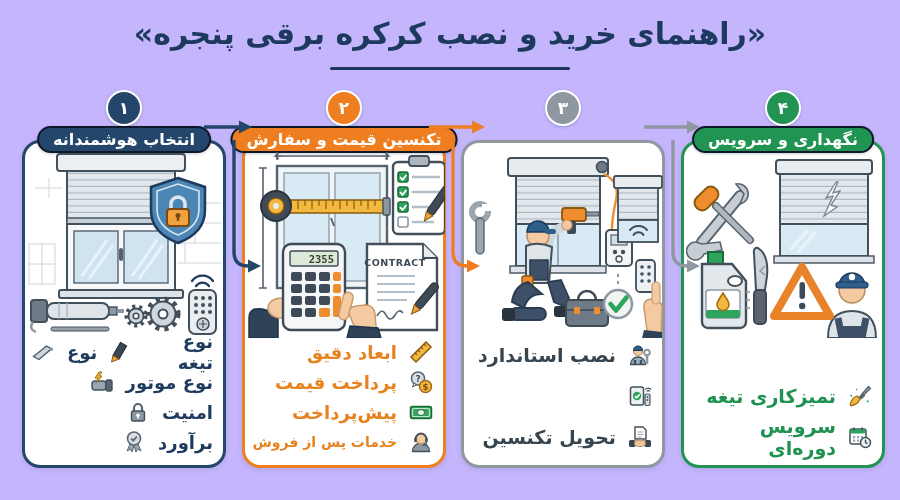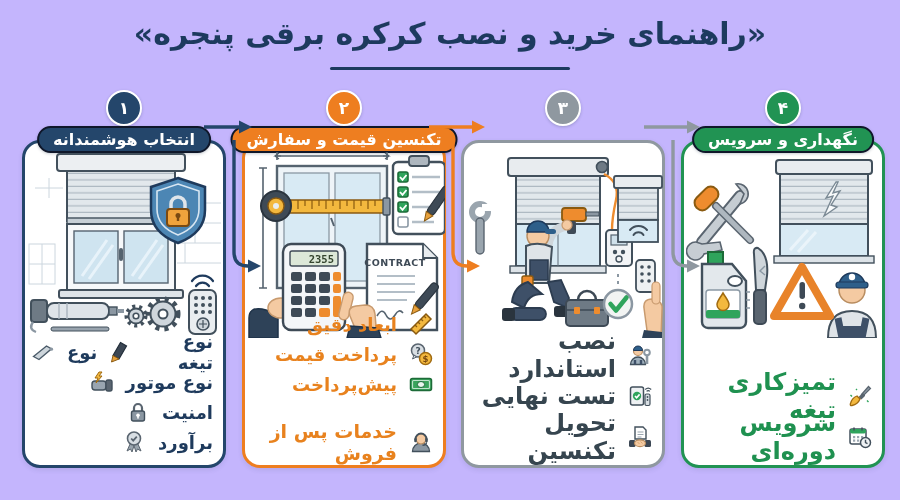--- a/index.html
+++ b/index.html
@@ -24,22 +24,22 @@
         background:var(--c);border:2px solid #0f172a;border-radius:17px;padding:2px 14px;
         color:#fff;font-weight:bold;font-size:16px;white-space:nowrap;direction:rtl;
         box-shadow:0 1px 3px rgba(30,50,70,.25);}
   .illus{position:absolute;top:5px;left:2px;}
 
   
   .rows{position:absolute;left:6px;right:8px;bottom:8px;margin:0;padding:0;list-style:none;
         direction:rtl;color:var(--t,#1e3a5c);}
   .rows li{display:flex;align-items:center;justify-content:flex-start;gap:10px;
            height:30px;font-weight:bold;font-size:18px;padding-right:2px;}
-  .rows3 li{height:41px;font-size:24px;}
-  .rows li.small{font-size:19px;margin-top:28px;}
+  .rows3 li{height:41px;font-size:19px;}
+  .rows li.small{font-size:14px;}
   .item{display:flex;align-items:center;gap:12px;}
   .icons-right .item{flex-direction:row-reverse;align-items:center;}
   .ic{width:24px;height:24px;flex:0 0 auto;}
 
   
   .conn{position:absolute;color:#24466b;}
   .conn svg{display:block;overflow:visible;}
 </style>
 </head>
 <body>
@@ -453,21 +453,20 @@
         <li>
           <span class="item">
             <span class="lbl">نصب استاندارد</span>
             <svg class="ic" viewBox="0 0 24 24">
               <use href="#technician-icon"></use>
             </svg>
           </span>
         </li>
         <li>
           <span class="item">
-            <span class="lbl">تست نهایی</span>
             <svg class="ic" viewBox="0 0 24 24">
               <use href="#device-check-icon"></use>
             </svg>
           </span>
         </li>
         <li>
           <span class="item">
             <span class="lbl">تحویل تکنسین</span>
             <svg class="ic" viewBox="0 0 24 24">
               <use href="#handshake-doc-icon"></use>

